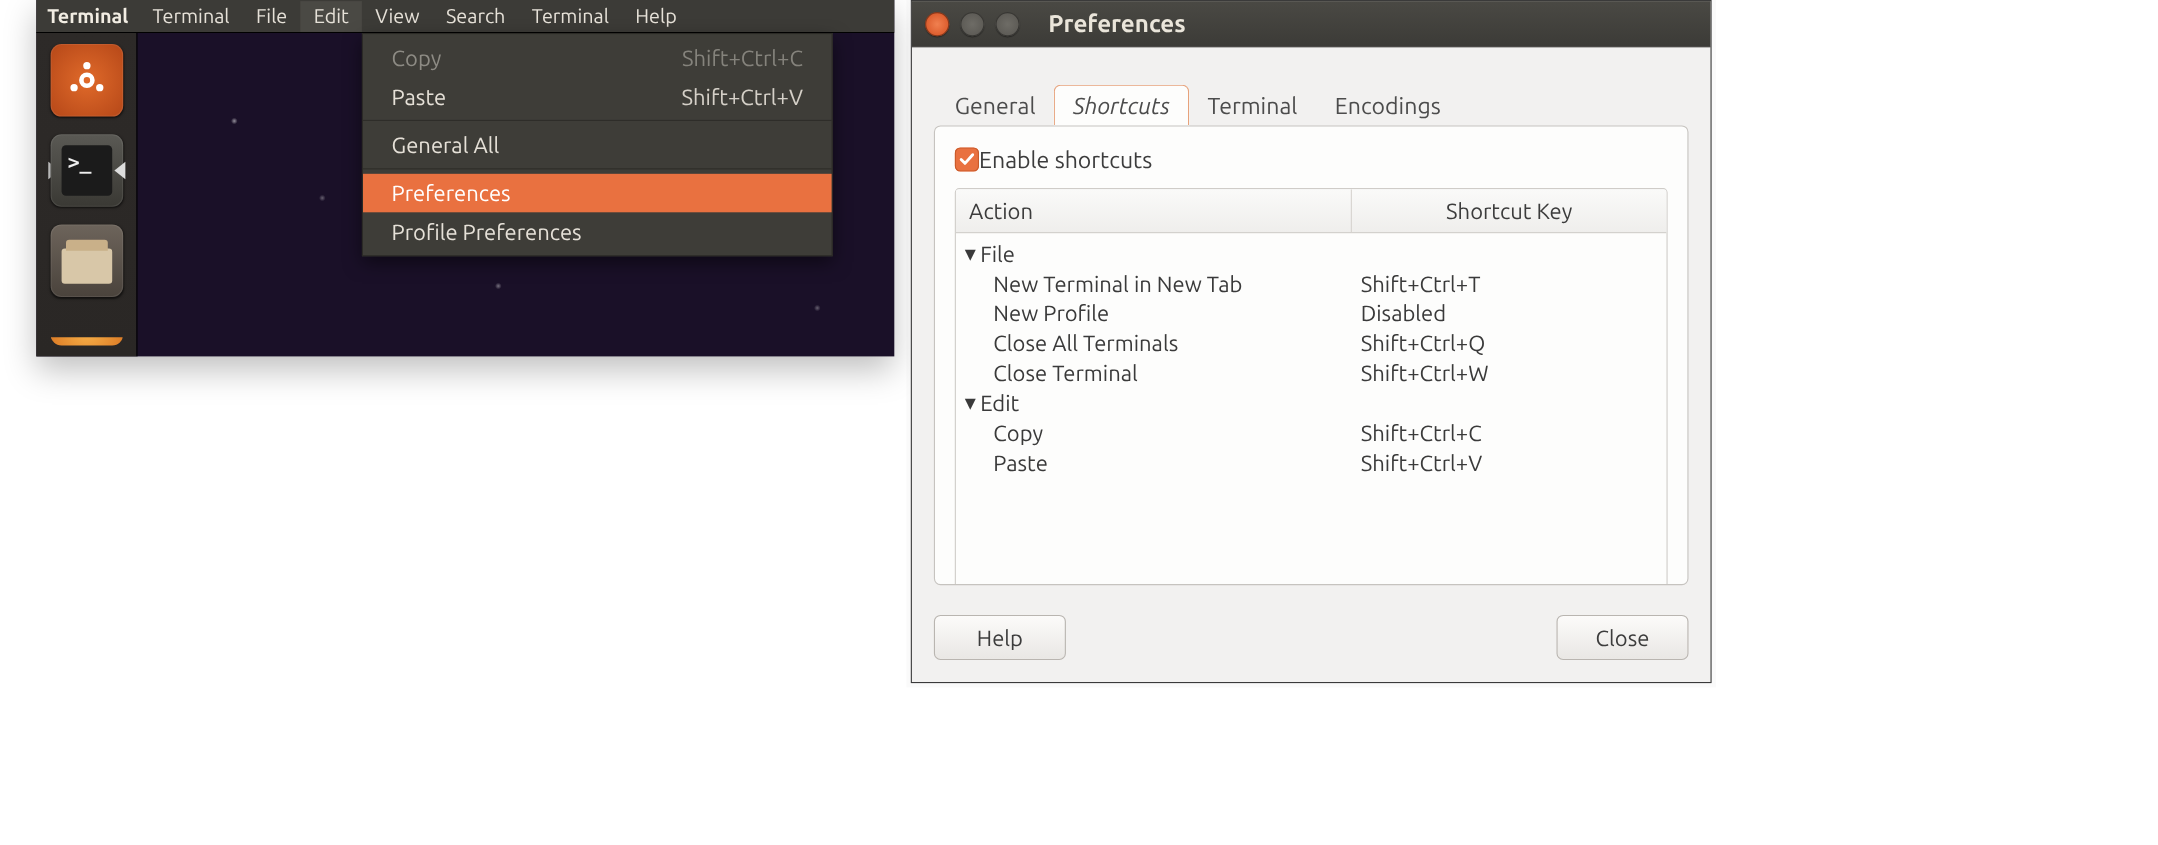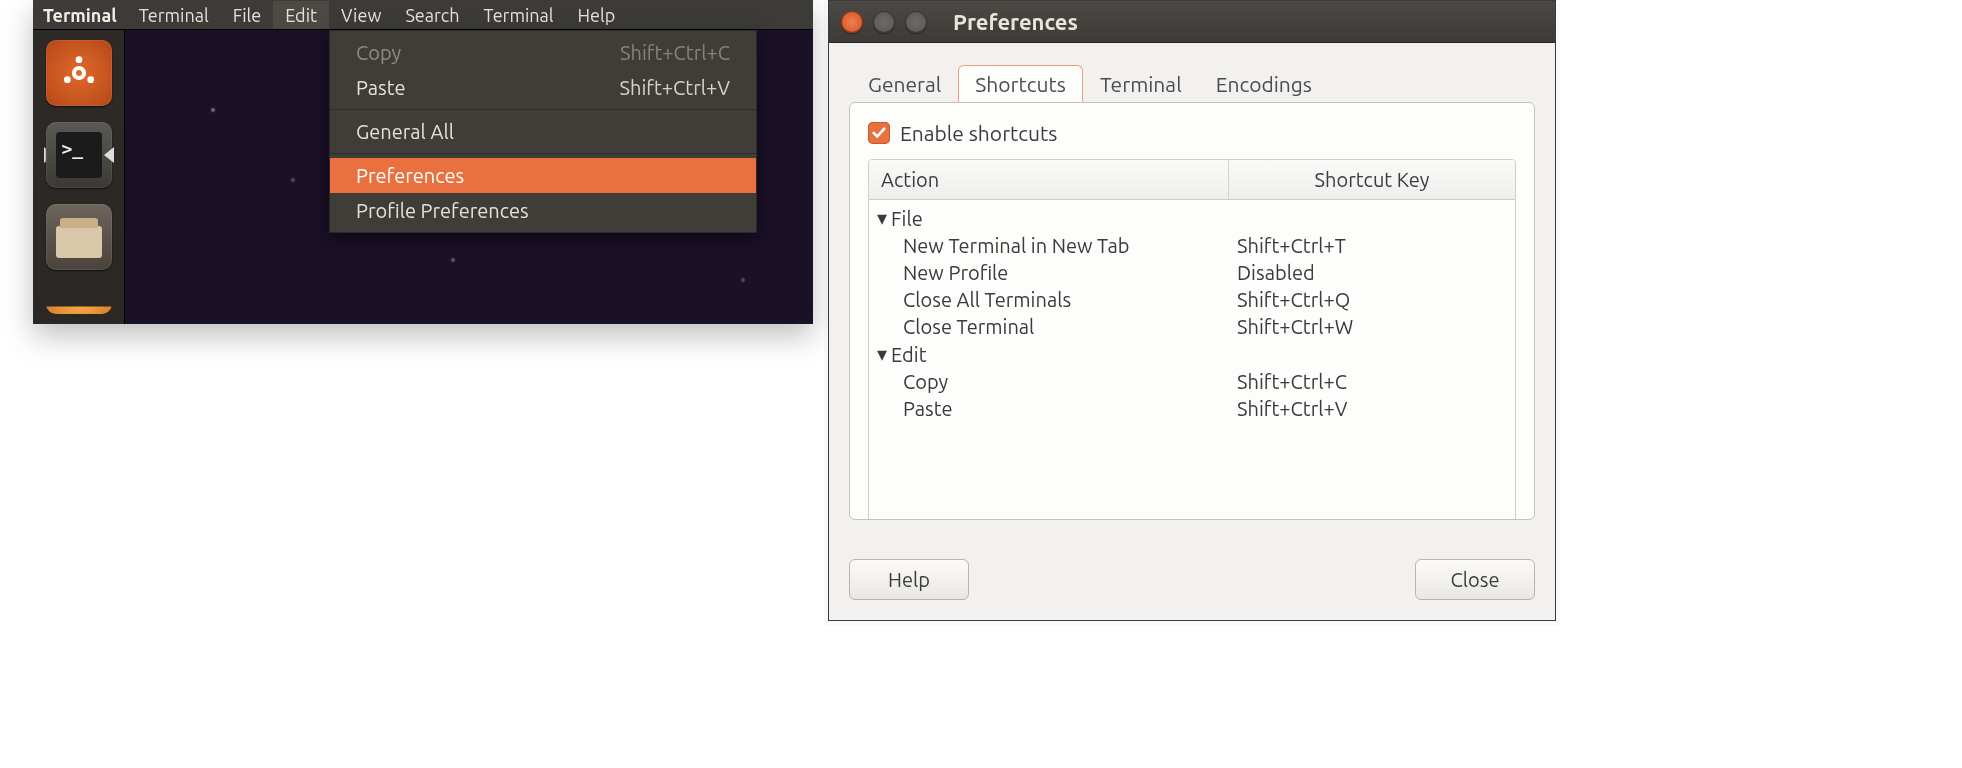--- a/index.html
+++ b/index.html
@@ -115,35 +115,35 @@
     display:flex;align-items:center;gap:10px;padding:0 12px;
     color:#eae5da;font-size:22px;font-weight:600;
     border-bottom:1px solid #2a2926;
   }
   .wbtn{width:22px;height:22px;border-radius:50%;display:inline-block;box-shadow:inset 0 0 0 1px rgba(0,0,0,.4), 0 1px 1px rgba(0,0,0,.4);}
   .wbtn.close{background:radial-gradient(#f08050,#d24b1c);}
   .wbtn.min{background:radial-gradient(#6e6c66,#55534e);}
   .wbtn.max{background:radial-gradient(#6e6c66,#55534e);}
   .titlebar .title{margin-left:16px;}
 
-  .tabs{display:flex;gap:0;padding:22px 22px 0 22px;font-size:21px;color:#4c4c4c;}
+  .tabs{display:flex;gap:0;padding:34px 22px 0 22px;font-size:21px;color:#4c4c4c;}
   .tab{padding:6px 16px;border:1px solid transparent;border-bottom:none;cursor:default;}
-  .tab.active{border-color:#e7a27b;border-radius:6px 6px 0 0;background:#fdfdfc; box-shadow: 0 2px 0 #fdfdfc;}
+  .tab.active{border-color:#e7a27b;border-radius:6px 6px 0 0;background:#fdfdfc; box-shadow: 0 2px 0 #fdfdfc; font-style: italic;}
   .tab-panel{
     margin:0 20px 16px 20px;
     border:1px solid #c6c3bf;
     border-radius:6px;
     background:#fdfdfc;
     padding:18px 18px 12px 18px;
     height:418px;
     position:relative;
     overflow:hidden;
   }
 
-  .chk-row{display:flex;align-items:center;gap:10px;font-size:21px;color:#3c3c3c;margin-bottom:14px;}
+  .chk-row{display:flex;align-items:center;font-size:21px;color:#3c3c3c;margin-bottom:14px;}
   .chk{width:22px;height:22px;border-radius:5px;background:#e97140;display:flex;align-items:center;justify-content:center;box-shadow:inset 0 0 0 1px #c85a2a;}
   .chk svg{width:14px;height:14px;}
 
   .sc-table{border:1px solid #cfccc8;border-radius:4px;height:370px;overflow:hidden;display:flex;flex-direction:column;}
   .sc-head{display:flex;background:linear-gradient(#fafaf9,#efeeec);border-bottom:1px solid #cfccc8;font-size:20px;color:#3c3c3c;}
   .sc-head>div{padding:8px 12px;}
   .col-action{flex:0 0 360px;border-right:1px solid #d6d3cf;}
   .col-key{flex:1;text-align:center;}
   .sc-body{flex:1;overflow-y:hidden;font-size:20px;color:#3a3a3a;padding:4px 0;}
   .grp{display:flex;align-items:center;padding:2px 8px;}

